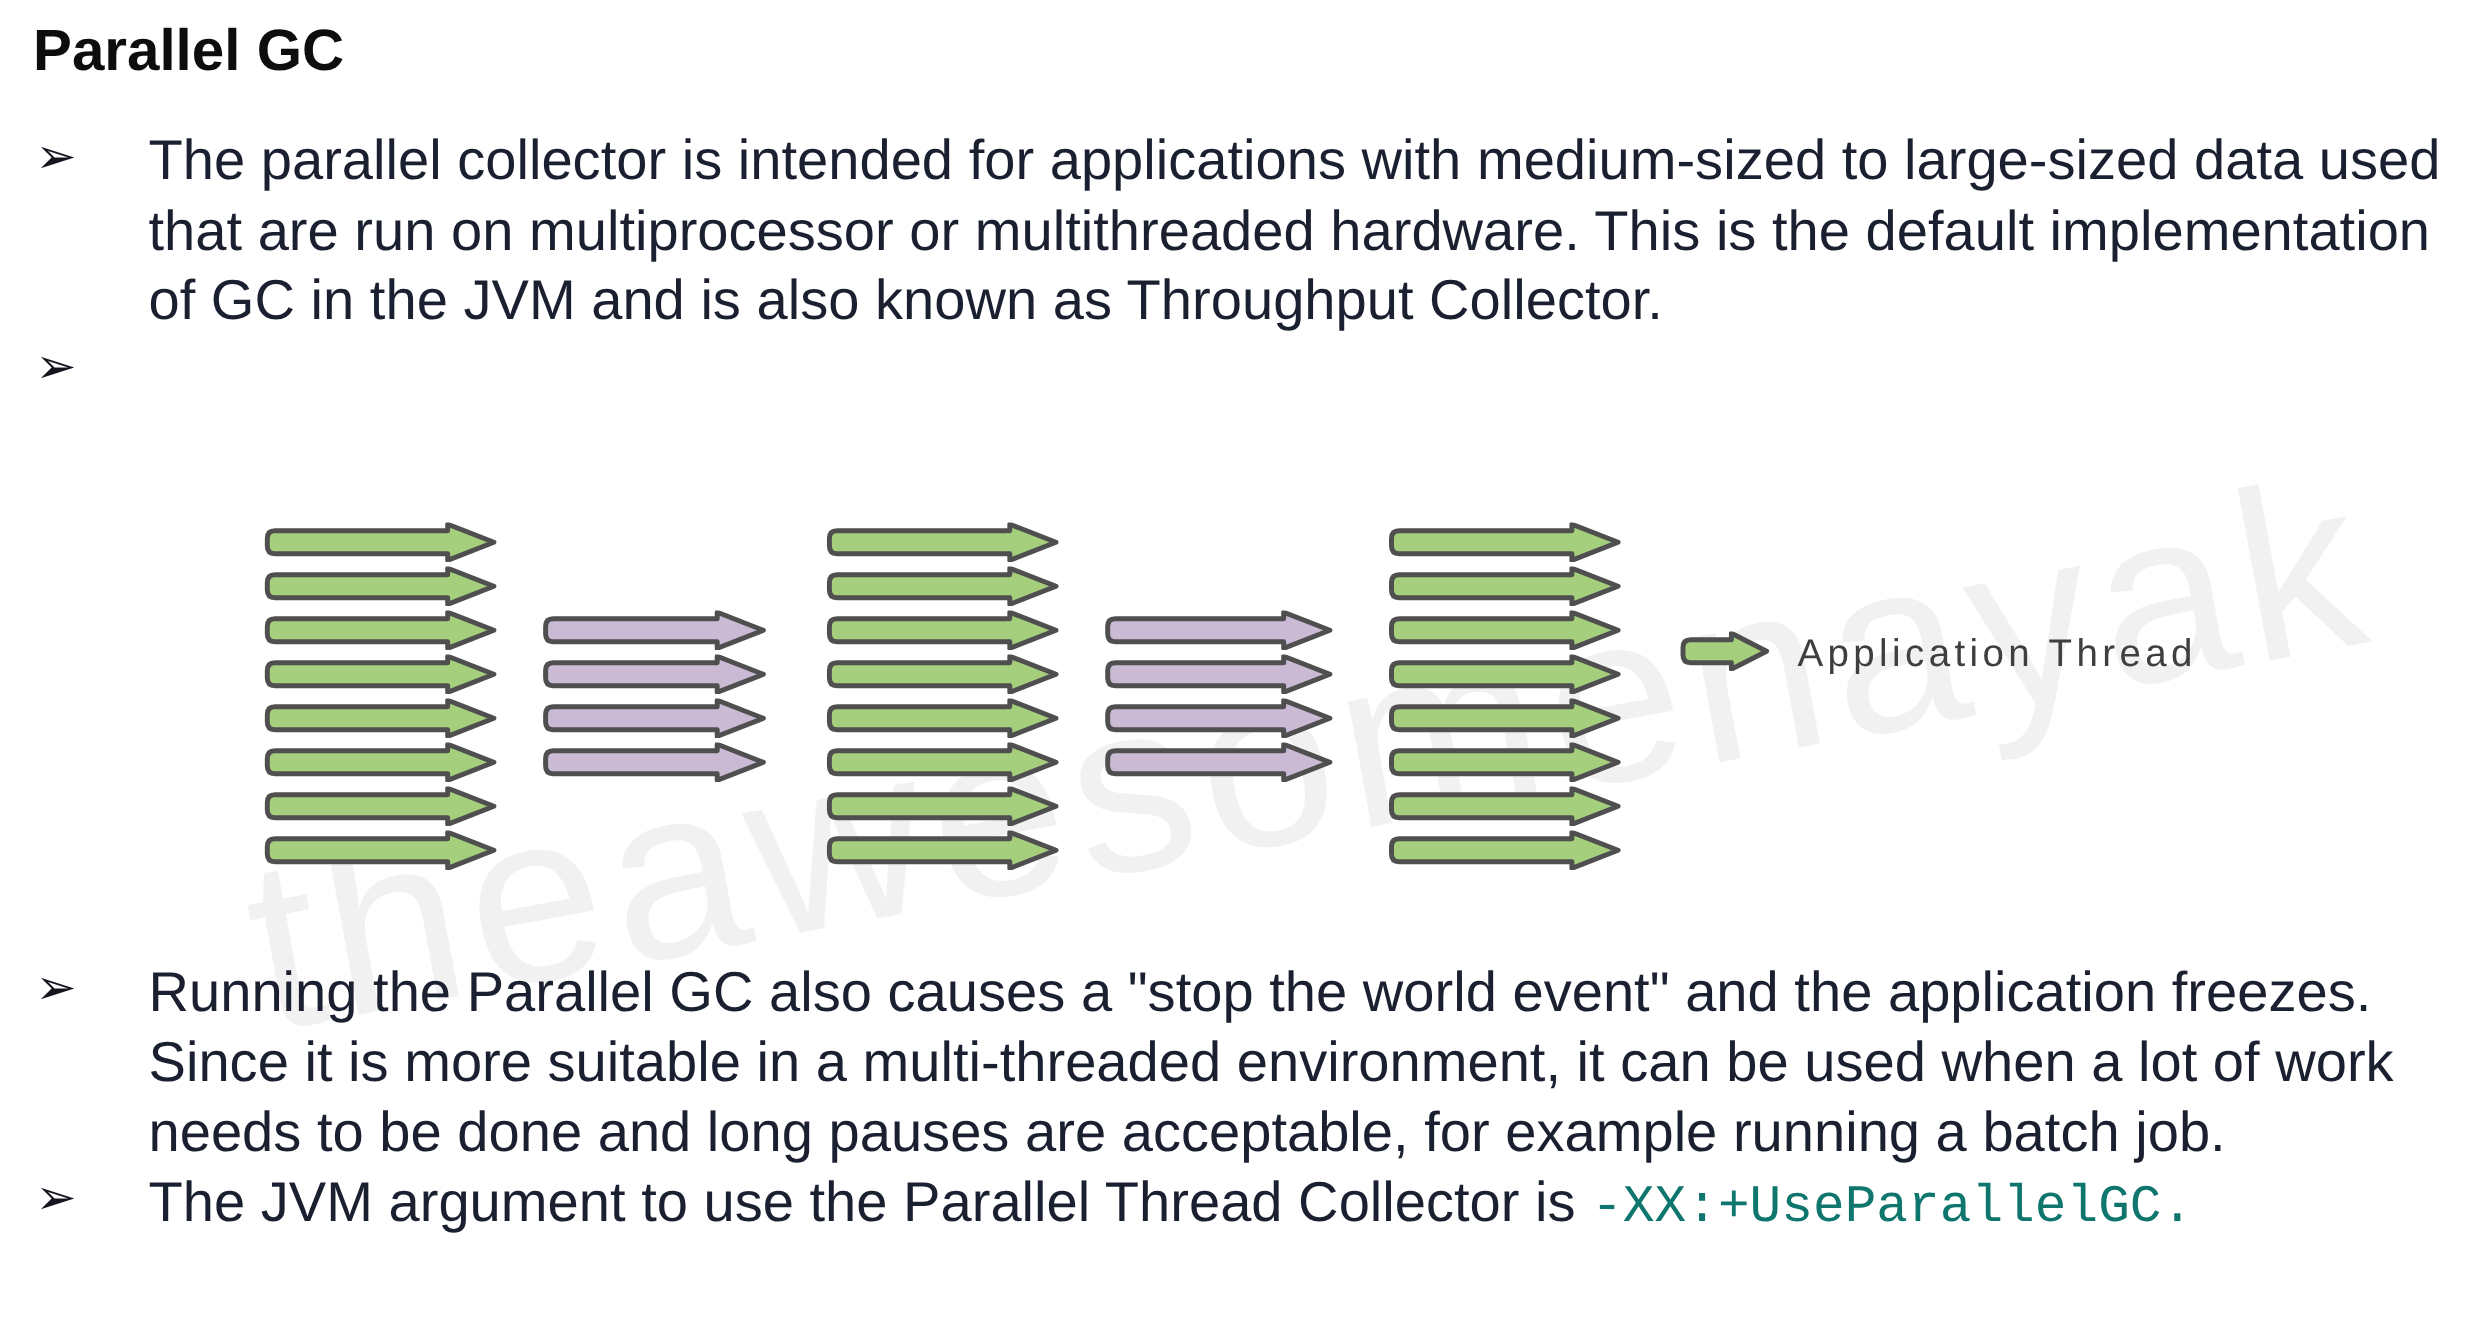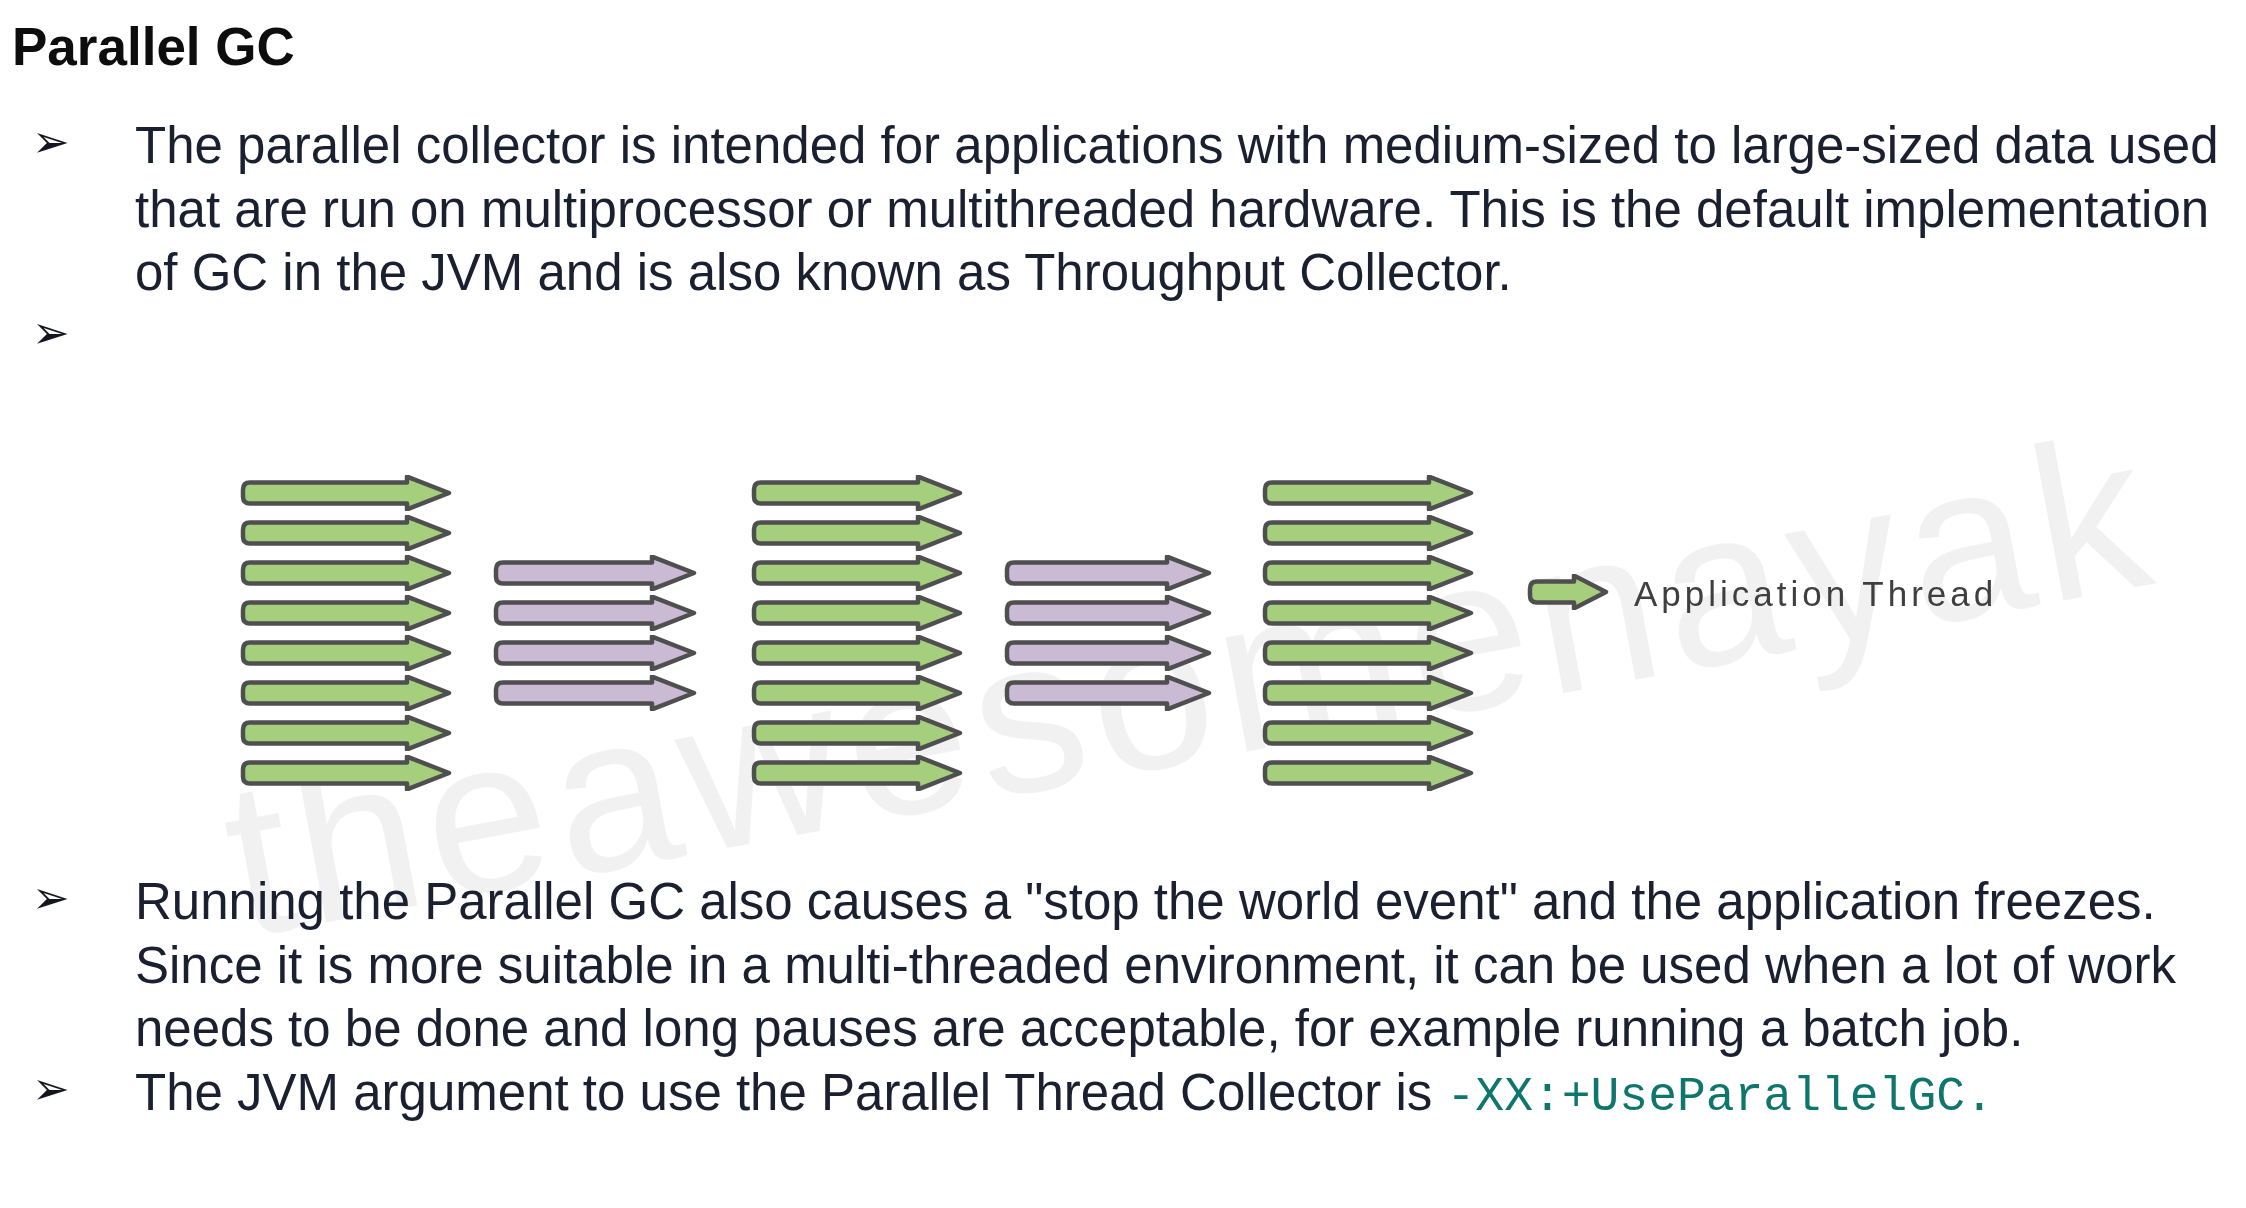--- a/index.html
+++ b/index.html
@@ -1,21 +1,21 @@
 <!DOCTYPE html>
 <html><head>
 <meta charset="utf-8">
 <style>
   html,body{margin:0;padding:0;background:#ffffff;}
   .page{
     position:relative; width:2246px; height:1208px; overflow:hidden;
     background:#ffffff; font-family:"Liberation Sans", sans-serif;
   }
   .title{
-    position:absolute; left:12px; top:16px; margin:0;
+    position:absolute; left:30px; top:16px; margin:0;
     font-size:53px; font-weight:bold; color:#0d0d0d; letter-spacing:0px;
   }
   .bullet-list{ position:absolute; left:30px; width:2196px; }
   .list-top{ top:114px; }
   .list-bottom{ top:870px; }
   .bullet-item{
     position:relative; padding-left:105px;
     font-size:51px; line-height:63.5px; color:#1b2031;
     text-align:left;
   }

